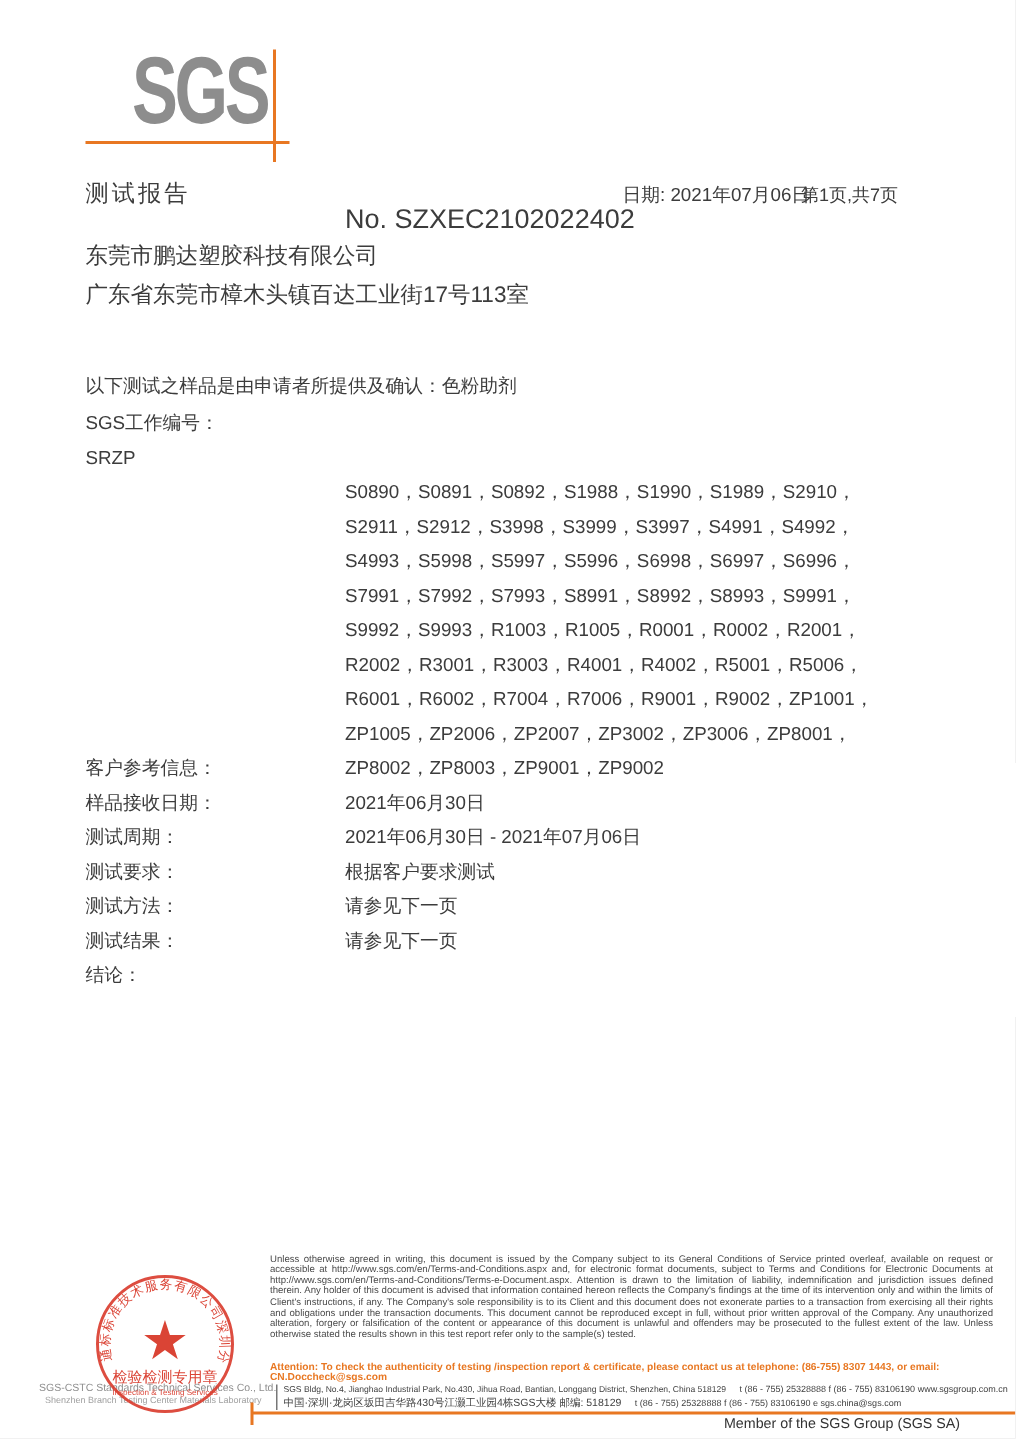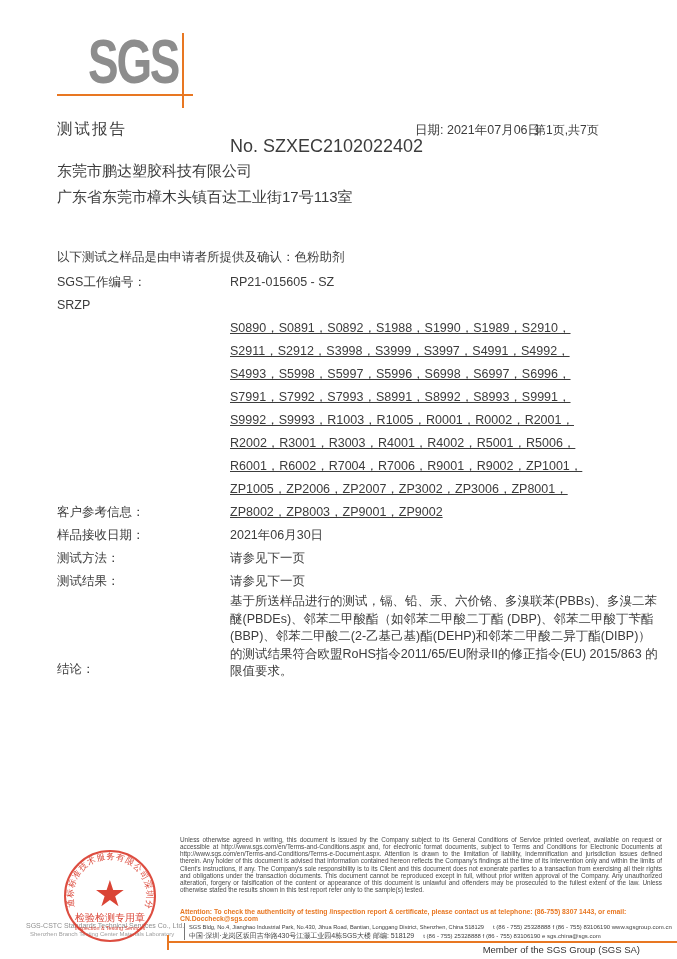--- a/index.html
+++ b/index.html
@@ -23,21 +23,21 @@
   .page-info{position:absolute;left:534px;top:122px;font-size:12px;}
   
   .applicant{position:absolute;left:57px;top:158px;font-size:15px;line-height:26px;}
   
   .sample-note{position:absolute;left:57px;top:249px;font-size:12.5px;text-align:center;}
   
   .info{position:absolute;left:57px;top:271px;right:17px;}
   .row{display:flex;align-items:flex-end;font-size:12.5px;line-height:23px;}
   .lbl{width:173px;flex:none;}
   .val{flex:1;}
-  .val.multi{white-space:pre-line;line-height:23px;text-decoration:underline;}
+  .val.multi{white-space:pre-line;line-height:23px;}
   .val.para{line-height:17.5px;text-align:left;}
   
   .legal{
     position:absolute;left:180px;top:836px;width:482px;margin:0;
     font-size:6.4px;line-height:7.15px;text-align:justify;color:#4a4a4a;
   }
   .attention{
     position:absolute;left:180px;top:908px;width:482px;margin:0;
     font-size:6.8px;line-height:7.2px;font-weight:bold;color:var(--accent_orange,#e87722);
   }
@@ -75,21 +75,20 @@
   <div class="applicant">
     <div>东莞市鹏达塑胶科技有限公司</div>
     <div>广东省东莞市樟木头镇百达工业街17号113室</div>
   </div>
 
   <div class="sample-note">以下测试之样品是由申请者所提供及确认：色粉助剂</div>
 
   <div class="info">
     <div class="row">
       <span class="lbl">SGS工作编号：</span>
-      <span class="val">RP21-015605 - SZ</span>
     </div>
     <div class="row">
       <span class="val">SRZP</span>
     </div>
     <div class="row">
       <span class="lbl">客户参考信息：</span>
       <span class="val multi">S0890，S0891，S0892，S1988，S1990，S1989，S2910，
 S2911，S2912，S3998，S3999，S3997，S4991，S4992，
 S4993，S5998，S5997，S5996，S6998，S6997，S6996，
 S7991，S7992，S7993，S8991，S8992，S8993，S9991，
@@ -97,30 +96,37 @@
 R2002，R3001，R3003，R4001，R4002，R5001，R5006，
 R6001，R6002，R7004，R7006，R9001，R9002，ZP1001，
 ZP1005，ZP2006，ZP2007，ZP3002，ZP3006，ZP8001，
 ZP8002，ZP8003，ZP9001，ZP9002</span>
     </div>
     <div class="row">
       <span class="lbl">样品接收日期：</span>
       <span class="val">2021年06月30日</span>
     </div>
     <div class="row">
+      <span class="lbl">测试周期：</span>
+      <span class="val">2021年06月30日 - 2021年07月06日</span>
+    </div>
+    <div class="row">
+      <span class="lbl">测试要求：</span>
+      <span class="val">根据客户要求测试</span>
+    </div>
+    <div class="row">
       <span class="lbl">测试方法：</span>
       <span class="val">请参见下一页</span>
     </div>
     <div class="row">
       <span class="lbl">测试结果：</span>
       <span class="val">请参见下一页</span>
     </div>
     <div class="row">
       <span class="lbl">结论：</span>
-      <span class="val para">基于所送样品进行的测试，镉、铅、汞、六价铬、多溴联苯(PBBs)、多溴二苯醚(PBDEs)、邻苯二甲酸酯（如邻苯二甲酸二丁酯 (DBP)、邻苯二甲酸丁苄酯(BBP)、邻苯二甲酸二(2-乙基己基)酯(DEHP)和邻苯二甲酸二异丁酯(DIBP)）的测试结果符合欧盟RoHS指令2011/65/EU附录II的修正指令(EU) 2015/863 的限值要求。</span>
     </div>
   </div>
 
   <div class="stamp">
     <div class="stamp-co1">SGS-CSTC Standards Technical Services Co., Ltd.</div>
     <div class="stamp-co2">Shenzhen Branch Testing Center Materials Laboratory</div>
     <svg width="160" height="113" viewBox="0 0 160 113">
       <defs>
         <path id="stamp-arc" d="M 34.6,60.8 A 37,37 0 1 1 105.4,60.8" fill="none"></path>
       </defs>

